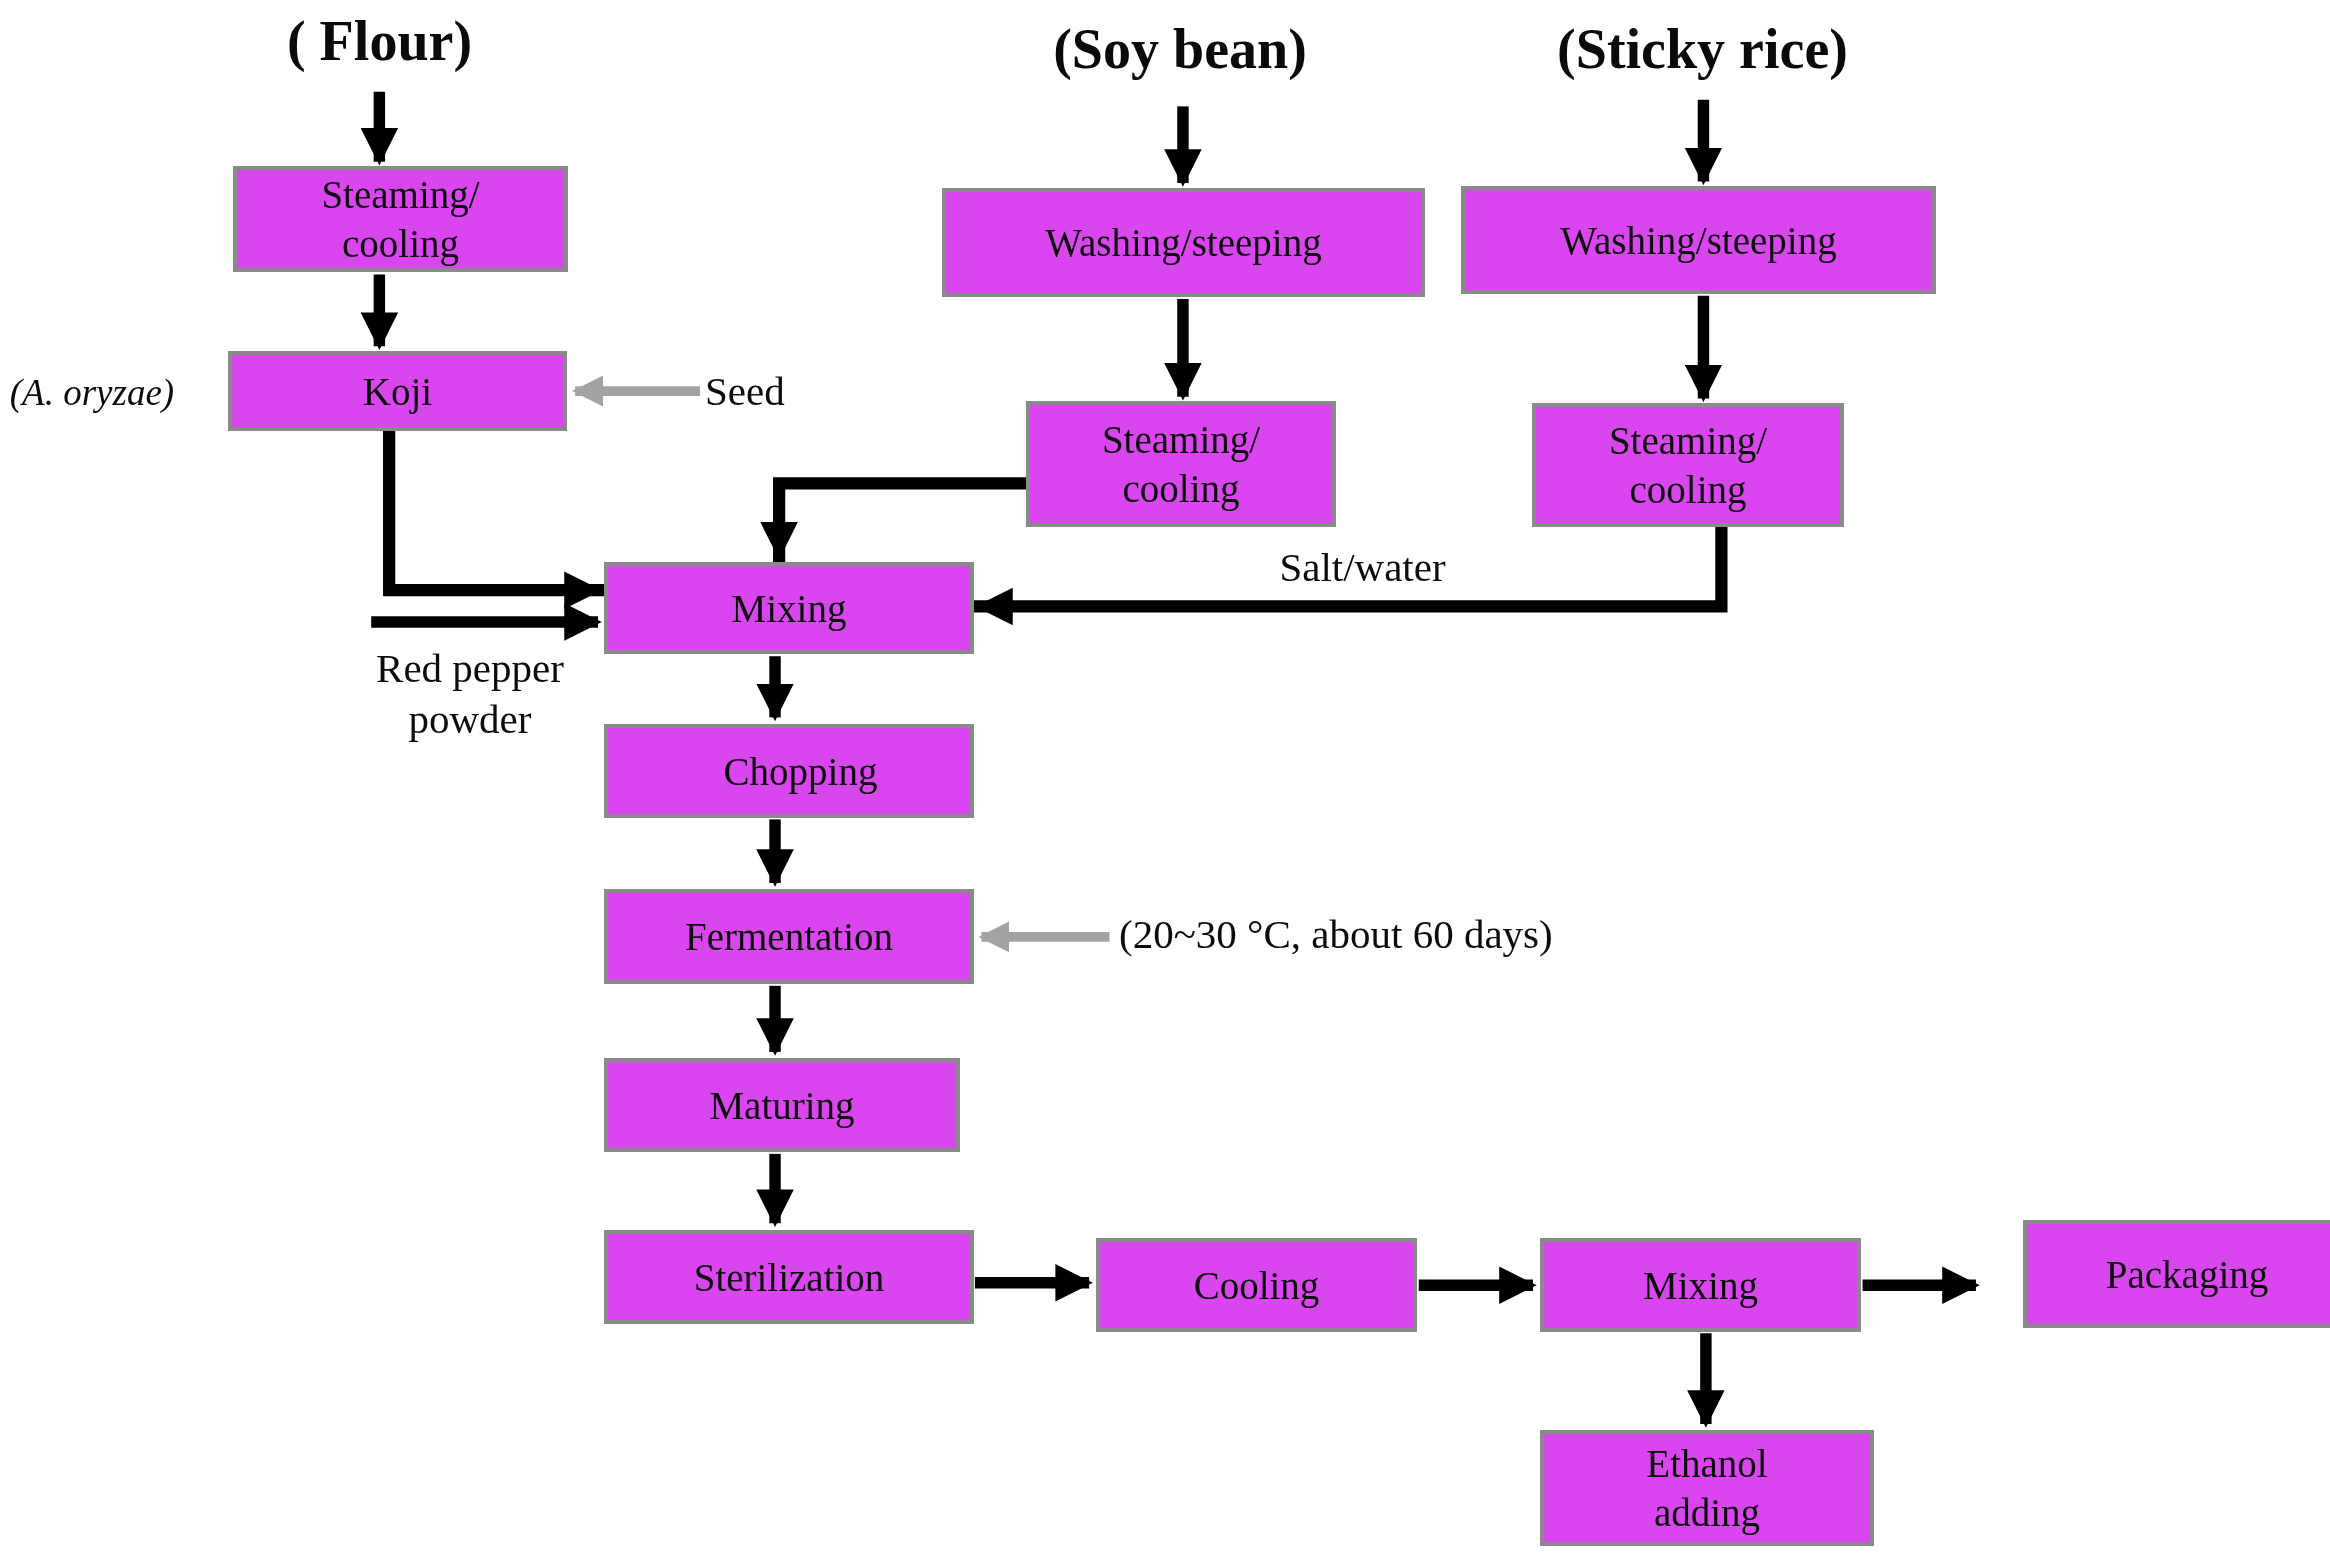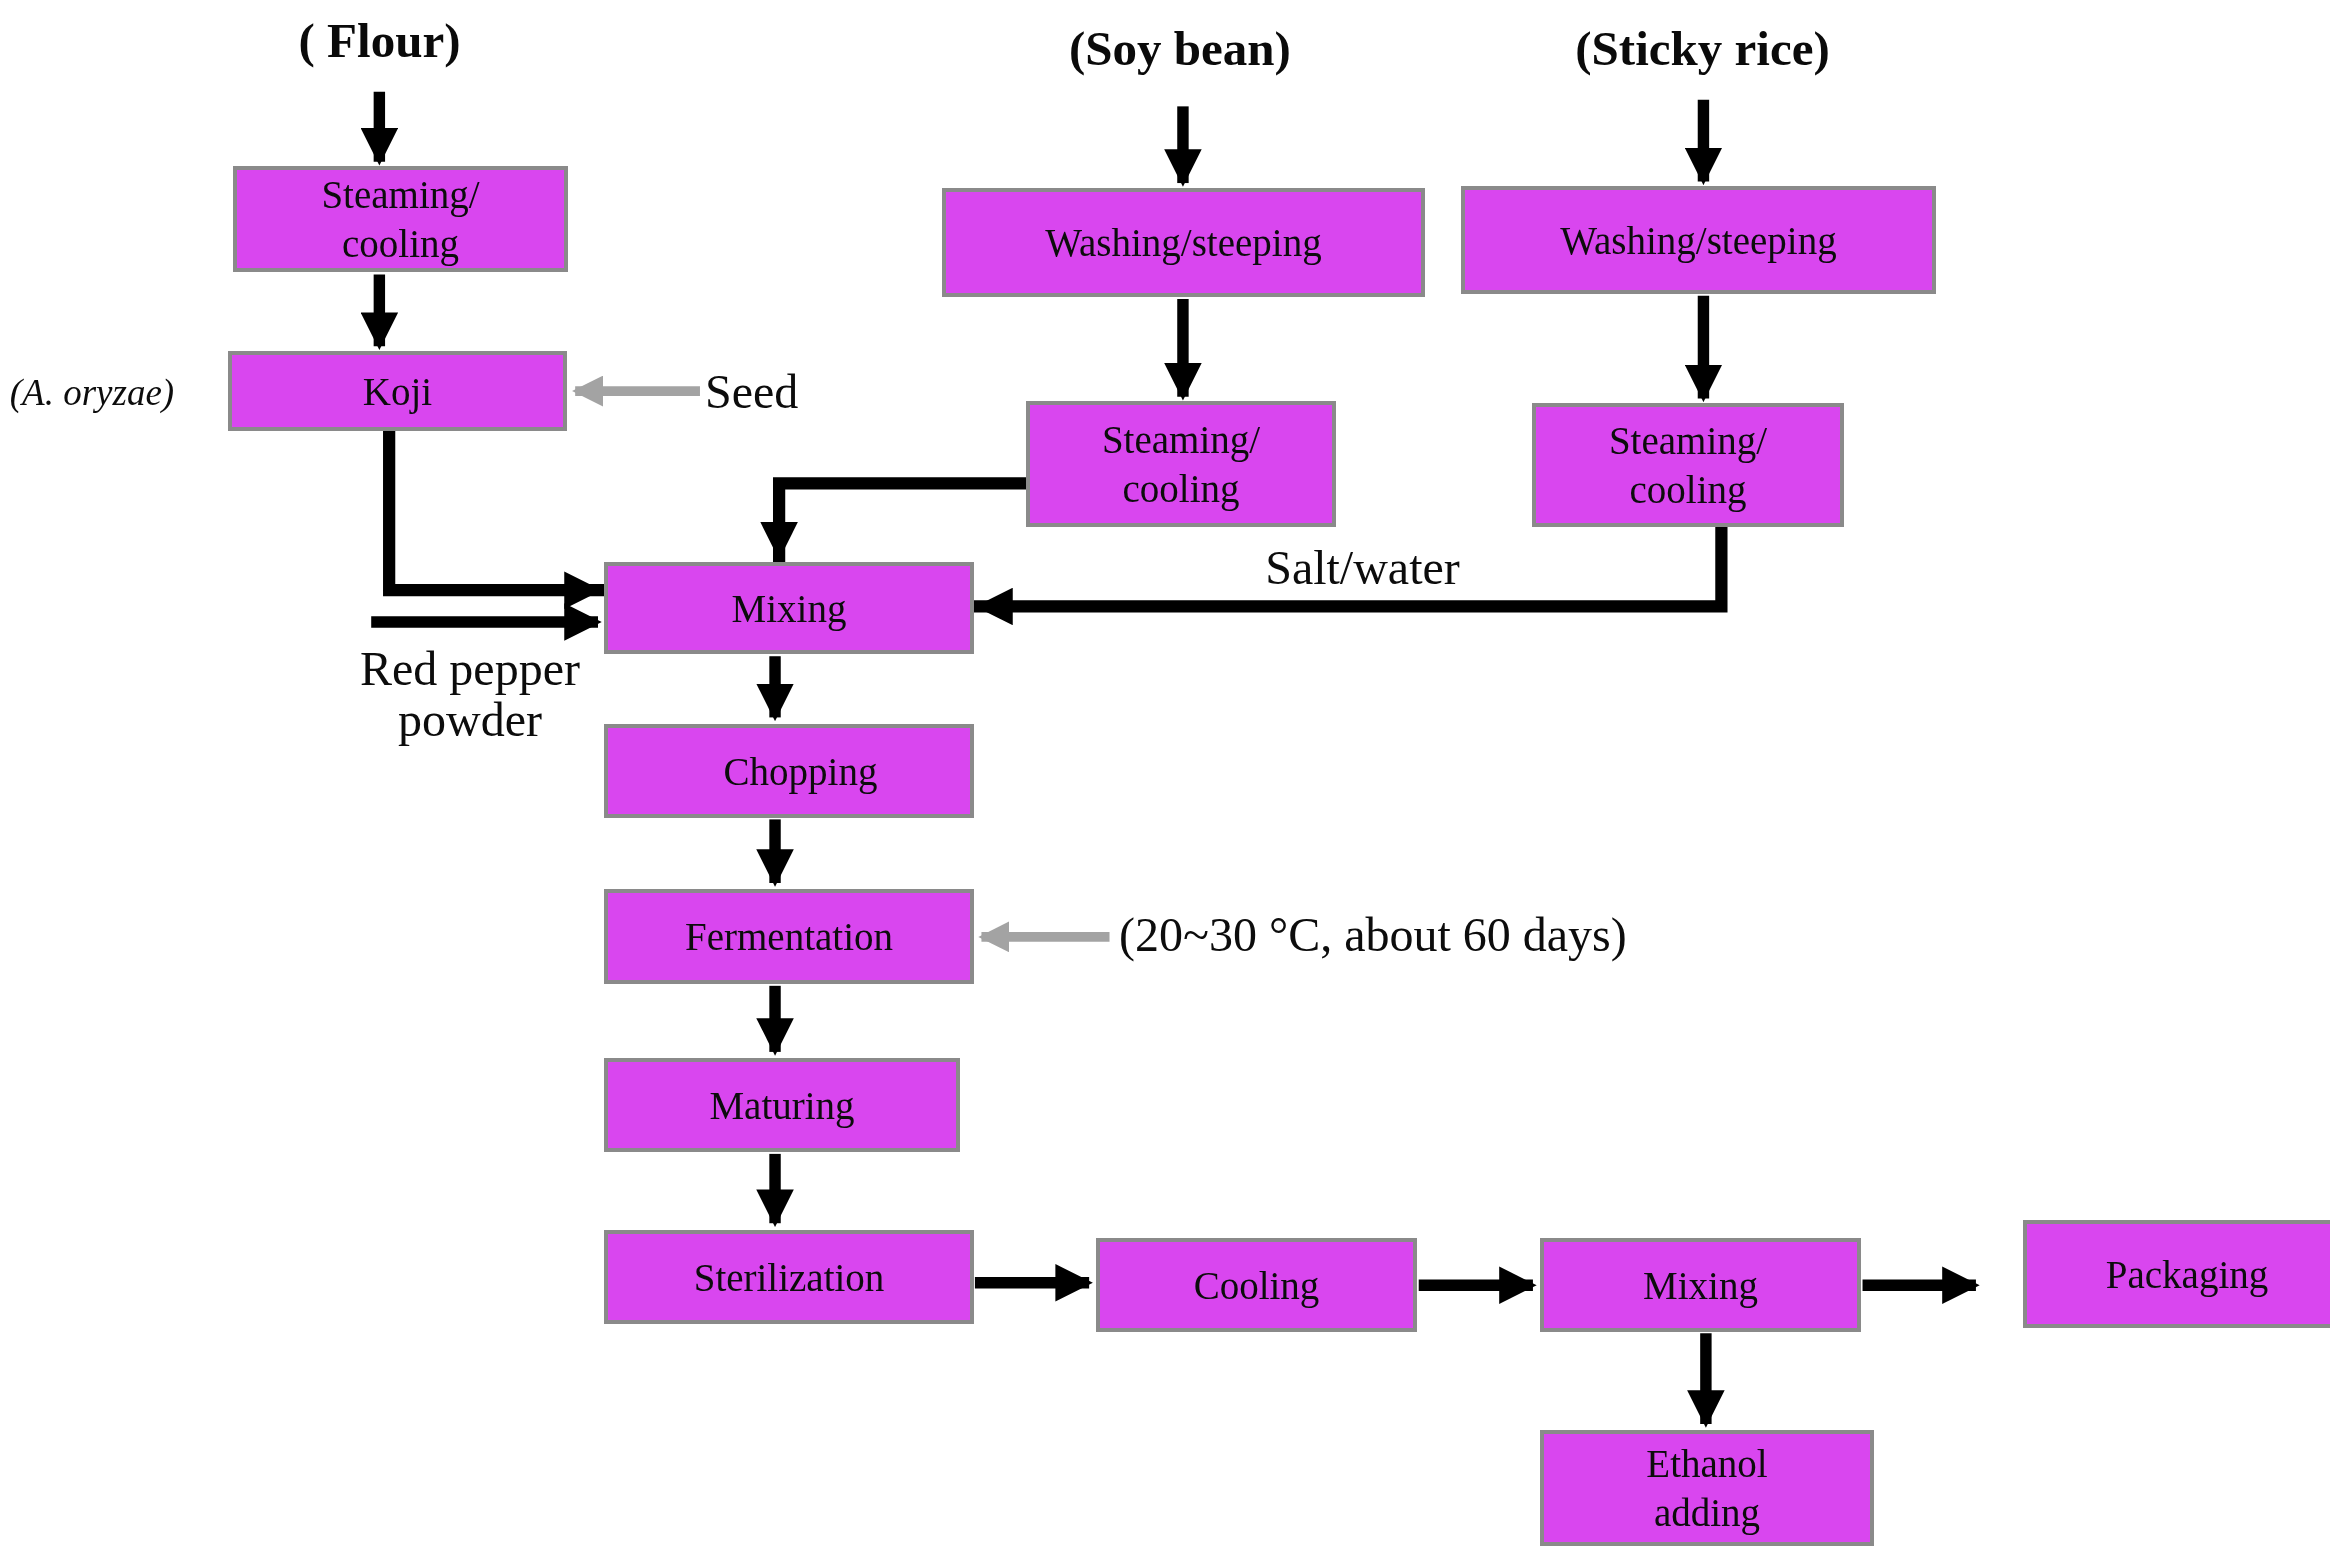--- a/index.html
+++ b/index.html
@@ -34,30 +34,30 @@
     text-align: center;
     font-size: 39px;
     line-height: 49px;
     white-space: pre-line;
     color: #0c0c0c;
   }
   .title {
     position: absolute;
     z-index: 2;
     font-weight: bold;
-    font-size: 49px;
+    font-size: 56px;
     line-height: 52px;
     text-align: center;
     white-space: pre;
     color: #0a0a0a;
   }
   .note {
     position: absolute;
     z-index: 2;
-    font-size: 48px;
+    font-size: 41px;
     line-height: 51px;
     white-space: pre-line;
     color: #0c0c0c;
   }
   
   #b-steam-flour   { left: 233px;  top: 166px;  width: 335px; height: 106px; }
   #b-koji          { left: 228px;  top: 351px;  width: 339px; height: 80px;  }
   #b-wash-soy      { left: 942px; top: 188px;  width: 483px; height: 109px; }
   #b-wash-rice     { left: 1461px; top: 186px;  width: 475px; height: 108px; }
   #b-steam-soy     { left: 1026px; top: 401px;  width: 310px; height: 126px; }

